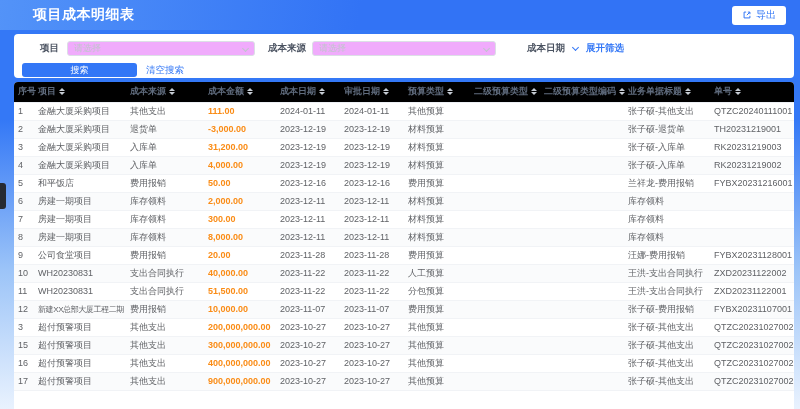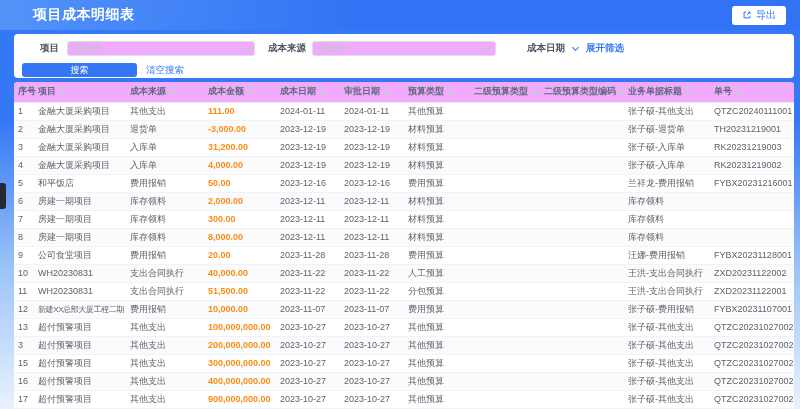--- a/index.html
+++ b/index.html
@@ -34,21 +34,21 @@
   .frow2 { display:flex; align-items:center; margin-top:6px; padding-left:8px; }
   .search-btn { width:115px; height:14px; background:#3377f6; color:#fff; border:none; border-radius:3px; font-size:9px; cursor:pointer; font-family:inherit;text-align:center; }
   .clear-link { margin-left:9px; color:#3377f6; font-size:9.5px; text-decoration:none; cursor:pointer; }
 
   
   .table-card { margin:4px 6px 0 14px; height:327px; background:#fff; border-radius:4px 4px 0 0; overflow:hidden; }
   table { width:780px; border-collapse:collapse; table-layout:fixed; }
   col.c0{width:24px} col.c1{width:92px} col.c2{width:78px} col.c3{width:72px}
   col.c4{width:64px} col.c5{width:64px} col.c6{width:66px} col.c7{width:70px}
   col.c8{width:84px} col.c9{width:86px} col.c10{width:80px}
-  th { height:20px; font-size:9px; font-weight:bold; color:#5f6b7d; text-align:left; border-bottom:1px solid #eceff4; white-space:nowrap; padding:0 4px 0 0; background:#f0abfc; }
+  th { height:20px; font-size:9px; font-weight:bold; color:#5f6b7d; text-align:left; border-bottom:1px solid #eceff4; white-space:nowrap; padding:0 4px 0 0; background:#000000; }
   td { height:18px; font-size:9px; color:#606266; white-space:nowrap; overflow:hidden; border-bottom:1px solid #f1f3f6; padding:0 4px 0 0; }
   th:first-child, td:first-child { padding-left:4px; }
   tbody tr:nth-child(even) td { background:#fafbfc; }
   td.amt { color:#fa8c16; font-weight:bold; }
   .sort { display:inline-flex; flex-direction:column; margin-left:3px; vertical-align:middle; gap:1px; }
   .sort i { display:block; width:0; height:0; border-left:3px solid transparent; border-right:3px solid transparent; }
   .sort .up { border-bottom:3.5px solid #c5cbd3; }
   .sort .dn { border-top:3.5px solid #c5cbd3; }
 
   .side-handle { position:absolute; left:0; top:183px; width:6px; height:26px; background:#262a33; border-radius:0 3px 3px 0; cursor:pointer; }
@@ -303,33 +303,20 @@
           <td class="amt">10,000.00</td>
           <td>2023-11-07</td>
           <td>2023-11-07</td>
           <td>费用预算</td>
           <td></td>
           <td></td>
           <td>张子硕-费用报销</td>
           <td>FYBX20231107001</td>
         </tr>
         <tr>
-          <td>13</td>
-          <td>超付预警项目</td>
-          <td>其他支出</td>
-          <td class="amt">100,000,000.00</td>
-          <td>2023-10-27</td>
-          <td>2023-10-27</td>
-          <td>其他预算</td>
-          <td></td>
-          <td></td>
-          <td>张子硕-其他支出</td>
-          <td>QTZC20231027002</td>
-        </tr>
-        <tr>
           <td>3</td>
           <td>超付预警项目</td>
           <td>其他支出</td>
           <td class="amt">200,000,000.00</td>
           <td>2023-10-27</td>
           <td>2023-10-27</td>
           <td>其他预算</td>
           <td></td>
           <td></td>
           <td>张子硕-其他支出</td>

